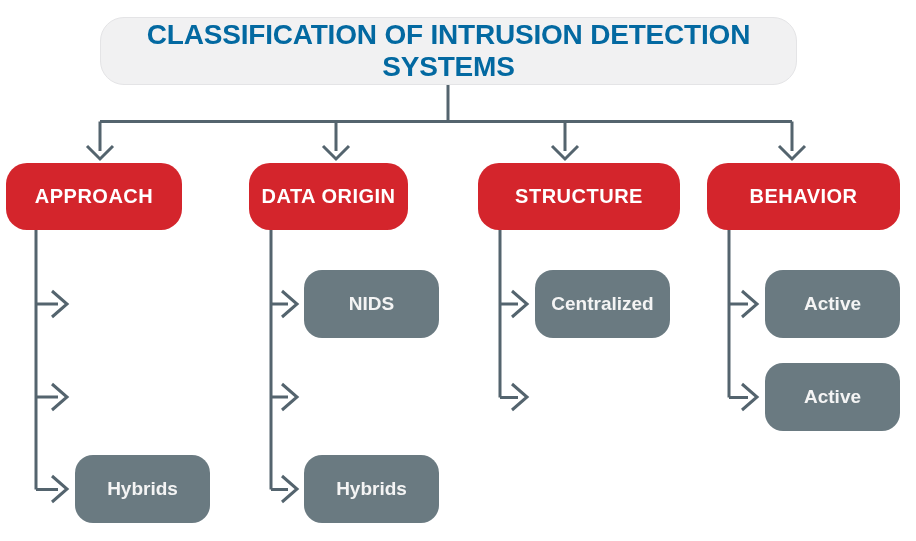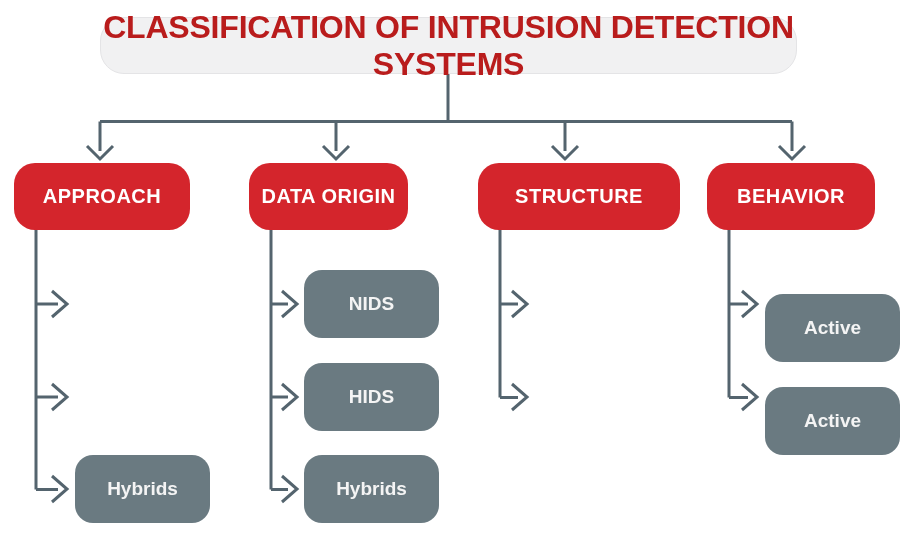--- a/index.html
+++ b/index.html
@@ -21,58 +21,58 @@
     position: absolute;
     display: flex;
     align-items: center;
     justify-content: center;
     text-align: center;
     box-sizing: border-box;
     z-index: 2;
   }
   .root-node {
     left: 100px; top: 17px;
-    width: 697px; height: 57px;
+    width: 697px; height: 68px;
     background: #F1F1F2;
     border: 1px solid #E4E4E6;
     border-radius: 24px;
-    color: #b91c1c;
+    color: #0369a1;
     font-weight: bold;
-    font-size: 32px;
+    font-size: 28px;
     letter-spacing: -0.2px;
   }
   .branch-node {
     top: 163px;
     height: 67px;
     background: #D4252C;
     border-radius: 21px;
     color: #ffffff;
     font-weight: bold;
     font-size: 20px;
     letter-spacing: 0.5px;
   }
-  .branch-a { left: 14px;  width: 176px; }
+  .branch-a { left: 6px;  width: 176px; }
   .branch-b { left: 249px; width: 159px; }
   .branch-c { left: 478px; width: 202px; }
-  .branch-d { left: 707px; width: 168px; }
+  .branch-d { left: 707px; width: 193px; }
   .leaf-node {
     width: 135px;
     height: 68px;
     background: #6A7A81;
     border-radius: 18px;
     color: #F4F4F4;
     font-weight: bold;
     font-size: 19px;
     line-height: 1.22;
     padding: 4px 8px;
   }
   .col-1 { left: 75px; }
   .col-2 { left: 304px; }
   .col-3 { left: 535px; }
-  .col-4 { left: 765px; margin-top: 24px; }
+  .col-4 { left: 765px; }
   .row-1 { top: 270px; }
   .row-2 { top: 363px; }
   .row-3 { top: 455px; }
 </style>
 </head>
 <body>
 
 <div class="canvas">
 
   <svg class="connector-layer" viewBox="0 0 916 541" xmlns="http://www.w3.org/2000/svg">
@@ -112,20 +112,20 @@
   <div class="node root-node">CLASSIFICATION OF INTRUSION DETECTION SYSTEMS</div>
 
   <div class="node branch-node branch-a">APPROACH</div>
   <div class="node branch-node branch-b">DATA ORIGIN</div>
   <div class="node branch-node branch-c">STRUCTURE</div>
   <div class="node branch-node branch-d">BEHAVIOR</div>
 
   <div class="node leaf-node col-1 row-3">Hybrids</div>
 
   <div class="node leaf-node col-2 row-1">NIDS</div>
-  <div class="node leaf-node col-2 row-2">HIDS</div>
   <div class="node leaf-node col-2 row-3">Hybrids</div>
 
+  <div class="node leaf-node col-3 row-1">Centralized</div>
 
   <div class="node leaf-node col-4 row-1">Active</div>
   <div class="node leaf-node col-4 row-2">Active</div>
 
 </div>
 
 </body></html>

